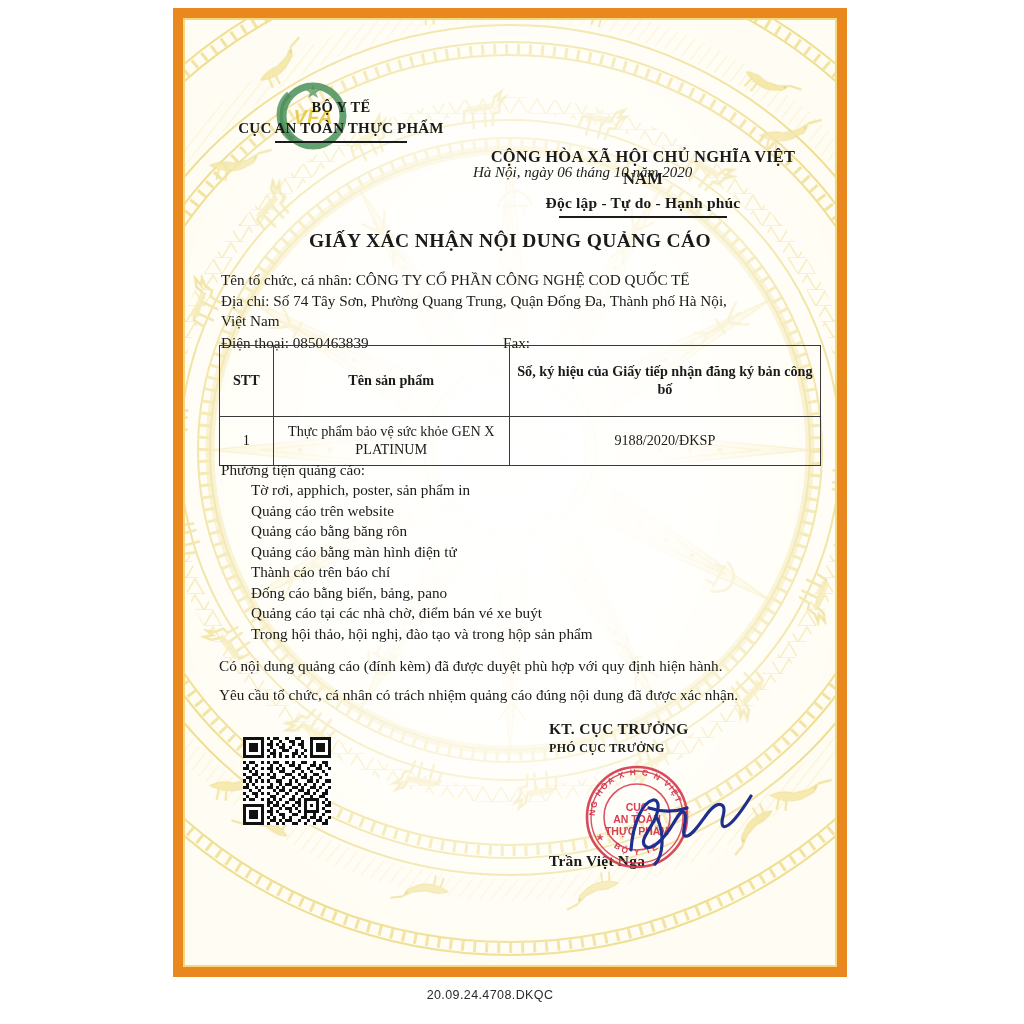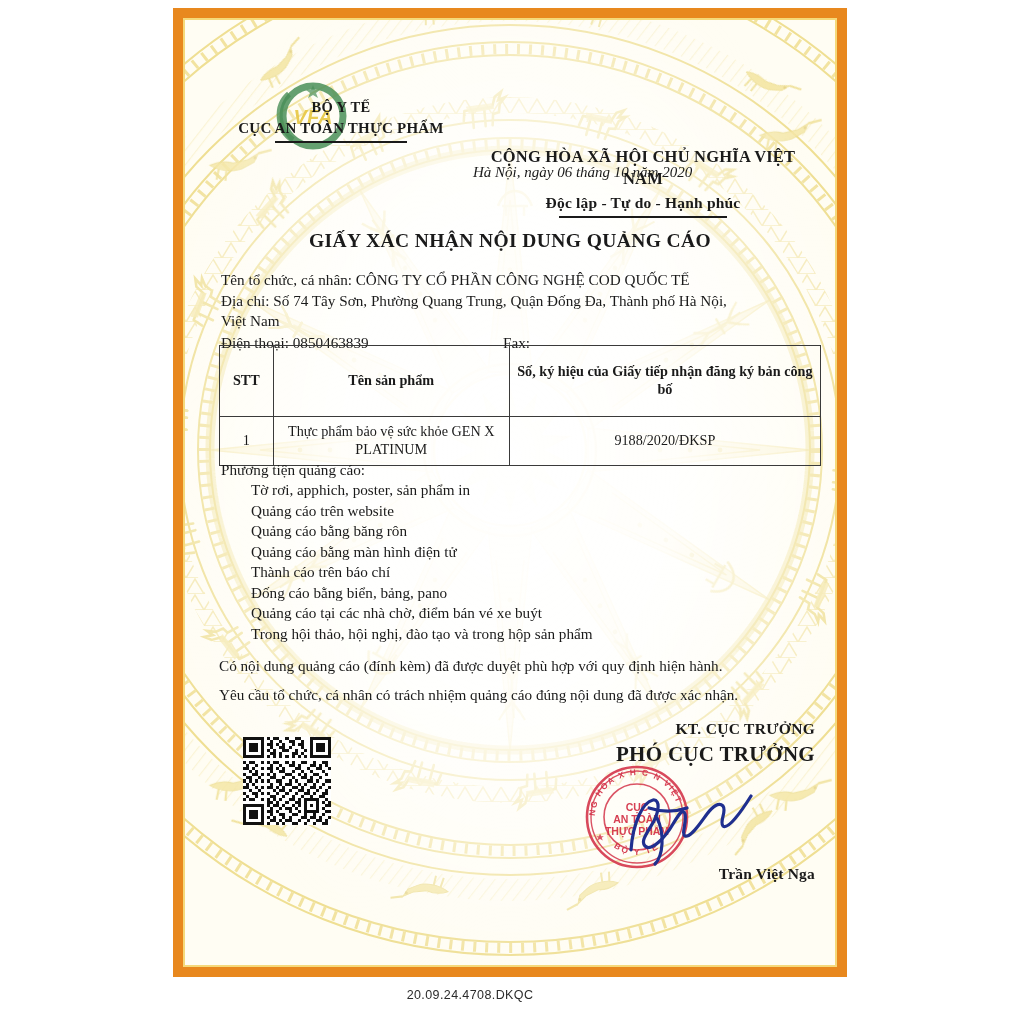--- a/index.html
+++ b/index.html
@@ -71,35 +71,35 @@
 
   
   .media{left:38px;top:442px;width:590px;font-size:15.2px;line-height:1.345;}
   .media .head{margin:0;}
   .media .item{padding-left:30px;}
 
   
   .closing{left:36px;top:634px;width:594px;font-size:15.2px;line-height:1.9;}
 
   
-  .sig{left:366px;top:700px;width:266px;text-align:right;}
+  .sig{left:366px;top:700px;width:266px;text-align:left;}
   .sig .l1{font-size:15.5px;font-weight:bold;letter-spacing:.3px;line-height:1.4;}
-  .sig .l2{font-size:21px;font-weight:bold;letter-spacing:.3px;line-height:1.4;}
+  .sig .l2{font-size:12px;font-weight:bold;letter-spacing:.3px;line-height:1.4;}
   .sig .name{font-size:15.5px;font-weight:bold;margin-top:96px;letter-spacing:.2px;}
 
   
   .seal{left:400px;top:745px;width:108px;height:108px;}
   .signature-mark{left:430px;top:760px;width:150px;height:90px;}
 
   
   .qr{left:60px;top:719px;width:88px;height:88px;}
 
   
   .footer{position:absolute;left:0;top:988px;width:940px;text-align:center;
-    font-family:"Liberation Sans","DejaVu Sans",sans-serif;font-size:12.5px;color:#2b2b2b;letter-spacing:.4px;}
+    font-family:"Liberation Sans","DejaVu Sans",sans-serif;font-size:12.5px;color:#2b2b2b;letter-spacing:.4px;padding-left:20px;}
 </style>
 </head>
 <body>
 
 <div id="page">
 
   <div class="orange-frame"></div>
 
   <div class="yellow-line">
     <div class="drum-bg">

